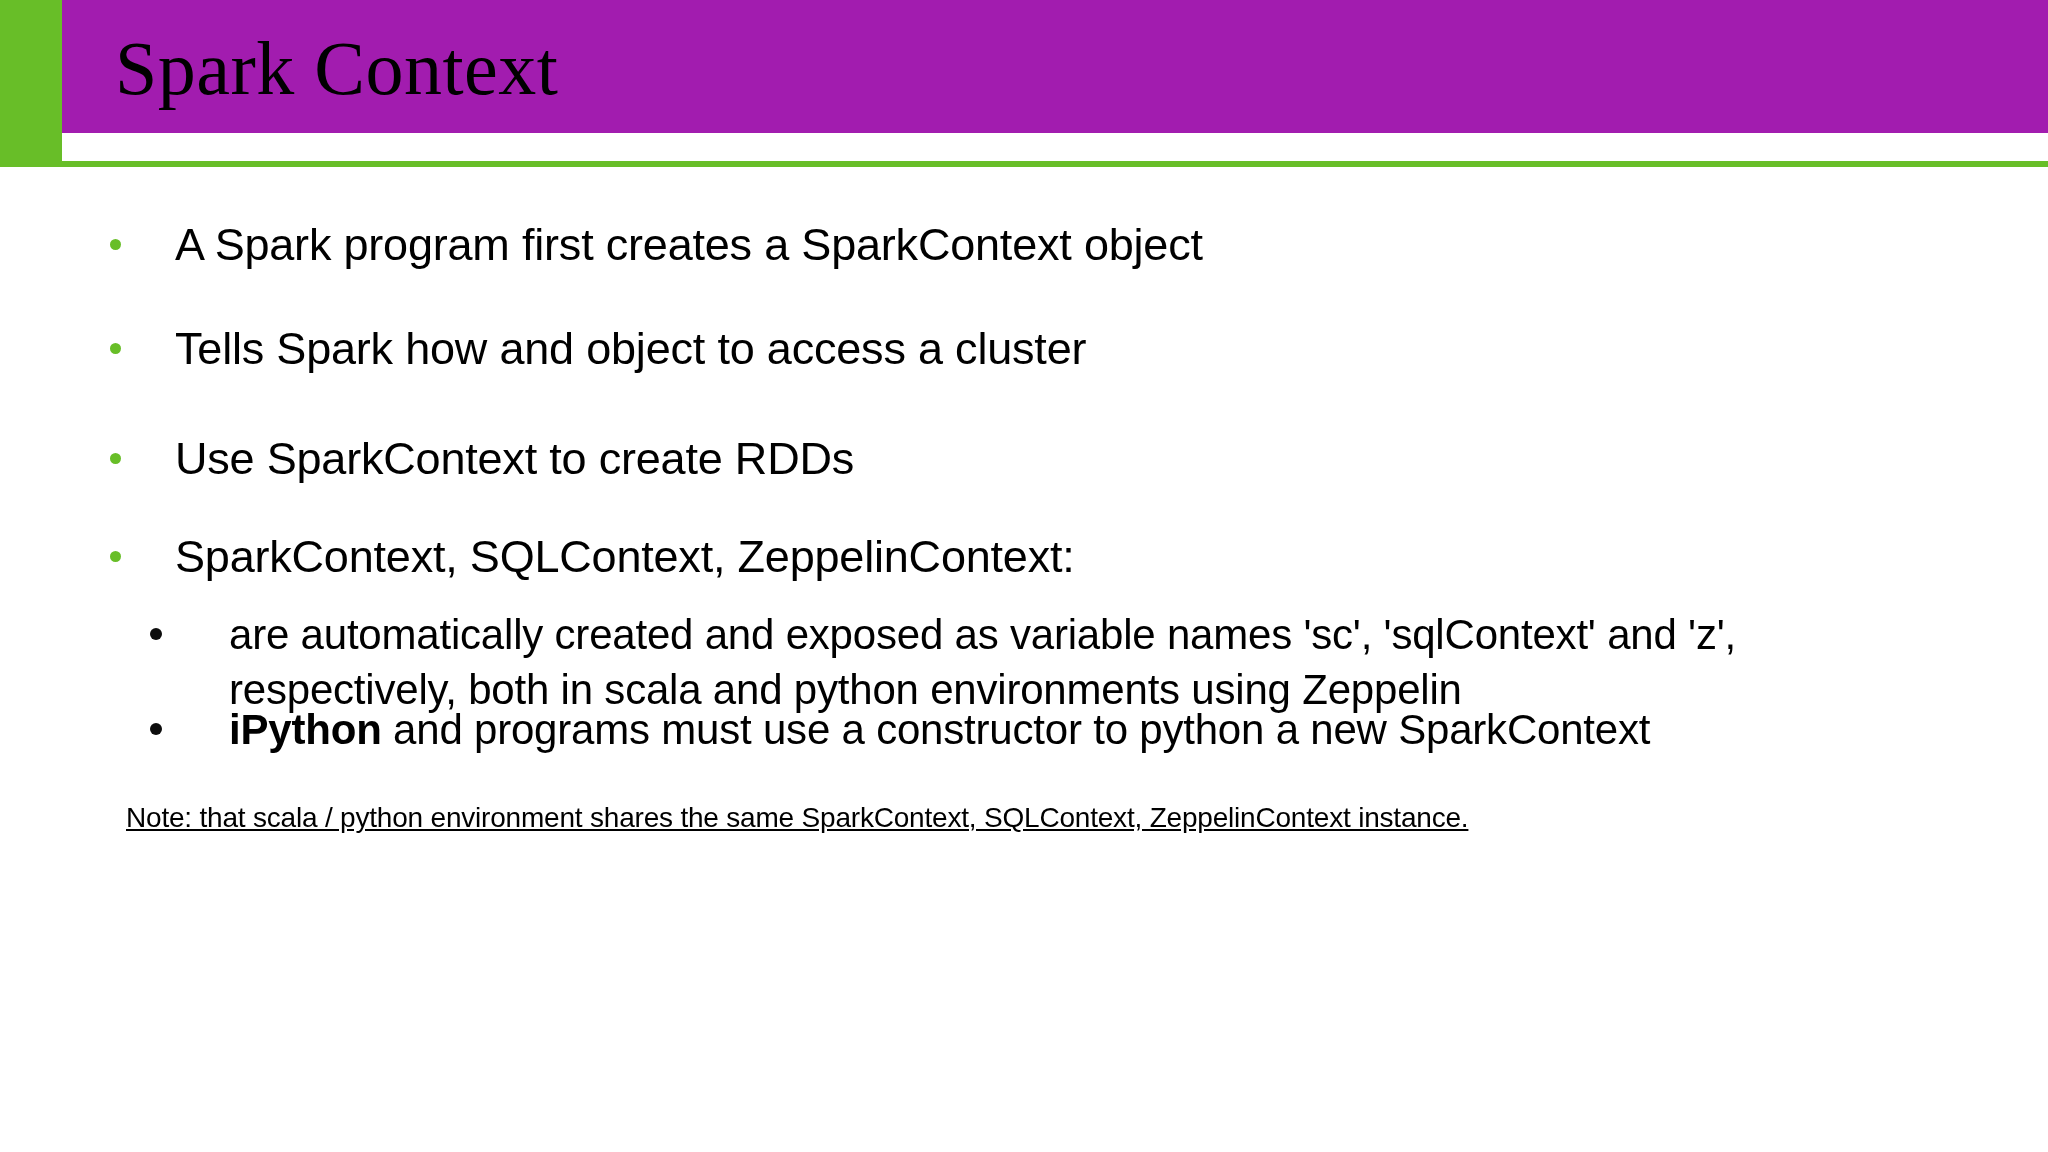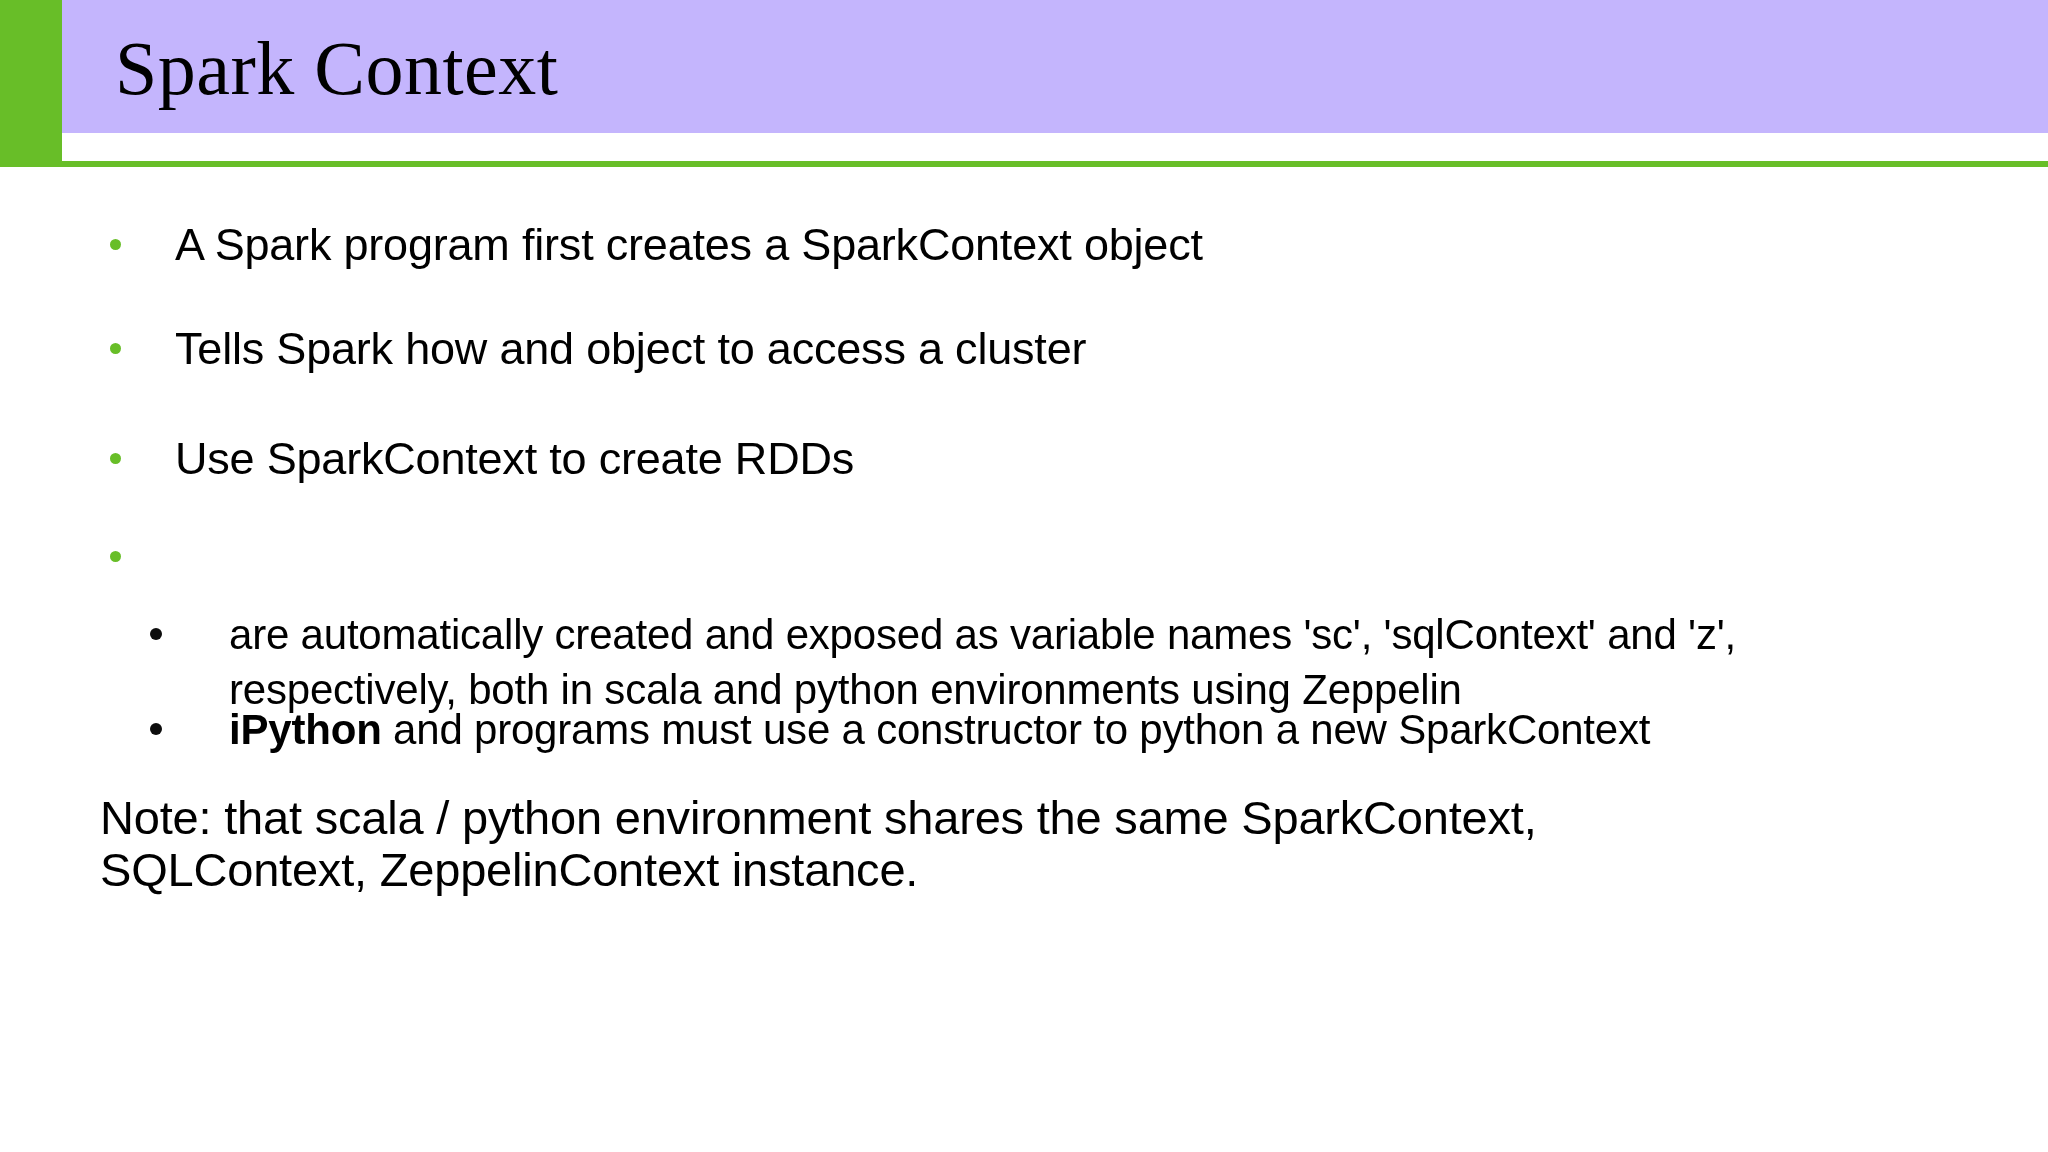--- a/index.html
+++ b/index.html
@@ -23,21 +23,21 @@
     box-sizing: border-box;
   }
 
   
   .header {
     position: absolute;
     left: 0;
     top: 0;
     width: 2048px;
     height: 133px;
-    background: #c4b5fd;
+    background: #a21caf;
   }
   .header-accent {
     position: absolute;
     left: 0;
     top: 0;
     width: 62px;
     height: 167px;
     background: #68be28;
   }
   .header-rule {
@@ -115,26 +115,27 @@
     line-height: 55px;
     color: #000000;
     letter-spacing: -0.2px;
   }
   .bullet-l2 .txt b {
     font-weight: 700;
   }
 
   .note-block {
     position: absolute;
-    left: 100px;
+    left: 126px;
     width: 1700px;
-    font-size: 47px;
+    font-size: 28px;
     line-height: 52px;
     color: #000000;
     letter-spacing: -0.2px;
+    text-decoration: underline;
   }
 
   
   .footer {
     position: absolute;
     left: 0;
     top: 1027px;
     width: 2048px;
     height: 125px;
   }
@@ -162,20 +163,21 @@
       <span class="txt">Tells Spark how and object to access a cluster</span>
     </div>
 
     <div class="bullet-l1" style="top:264px;">
       <span class="dot"></span>
       <span class="txt">Use SparkContext to create RDDs</span>
     </div>
 
     <div class="bullet-l1" style="top:362px;">
       <span class="dot"></span>
+      <span class="txt">SparkContext, SQLContext, ZeppelinContext:</span>
     </div>
 
     <div class="bullet-l2" style="top:440px;">
       <span class="dot"></span>
       <span class="txt"> are automatically created and exposed as variable names 'sc', 'sqlContext' and 'z', respectively, both in scala and python environments using Zeppelin</span>
     </div>
 
     <div class="bullet-l2" style="top:535px;">
       <span class="dot"></span>
       <span class="txt"><b>iPython</b><span> and programs must use a constructor to python a new SparkContext</span></span>

